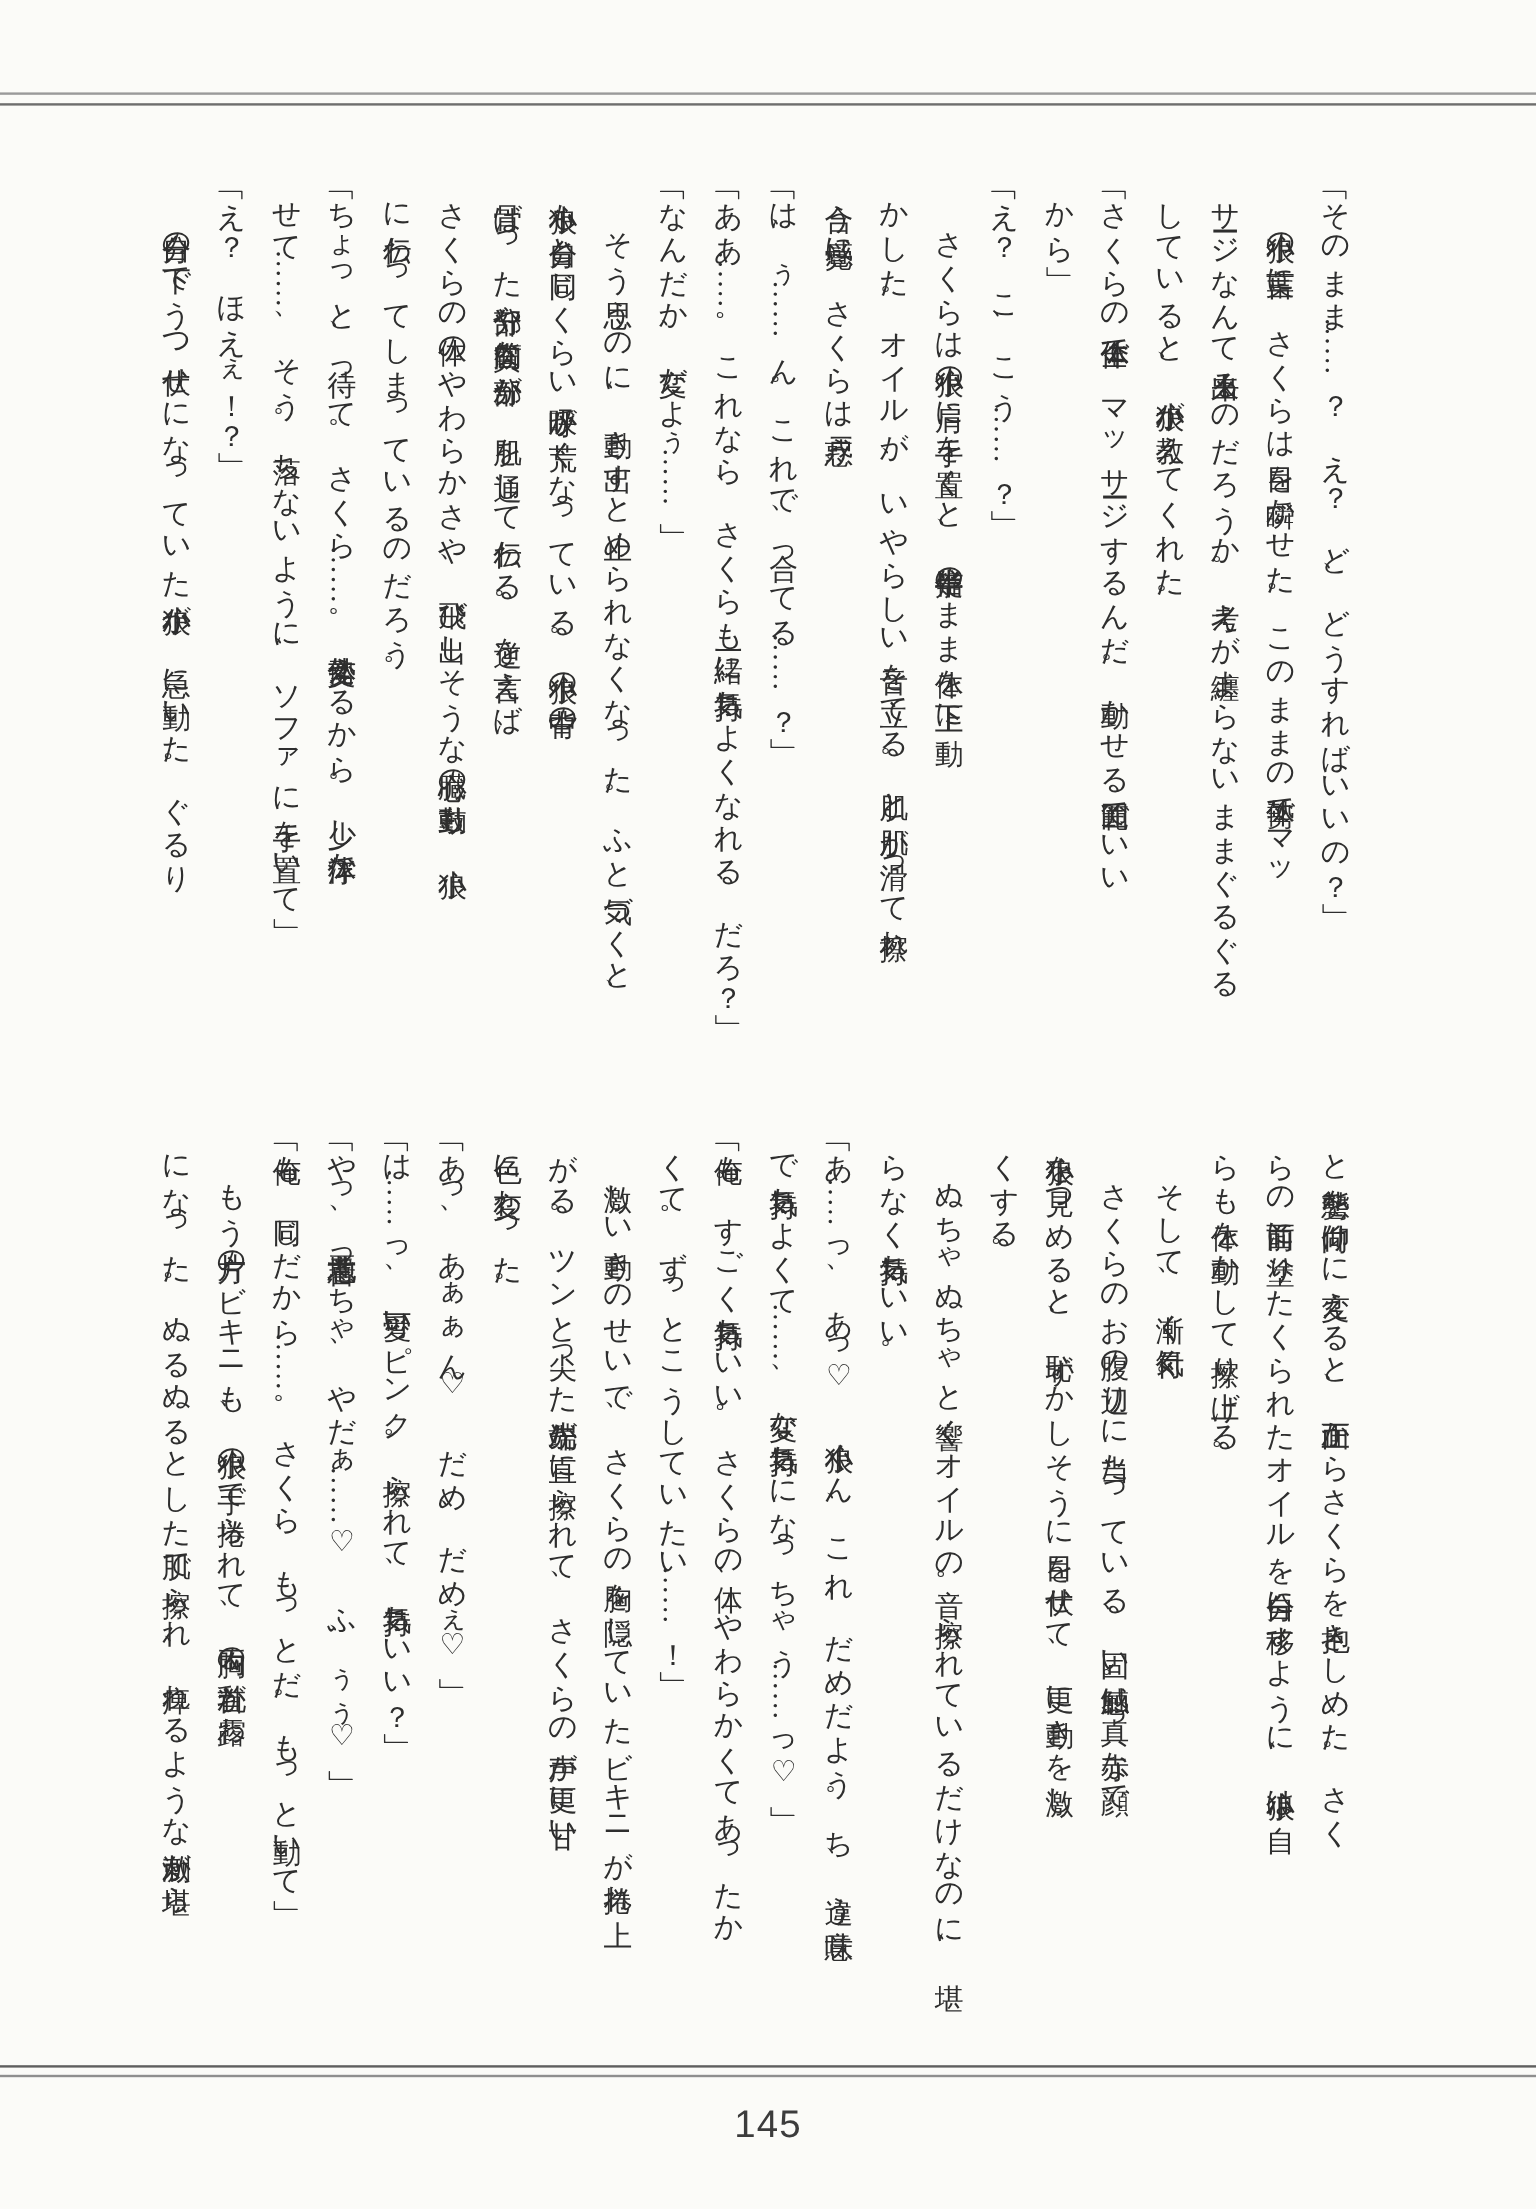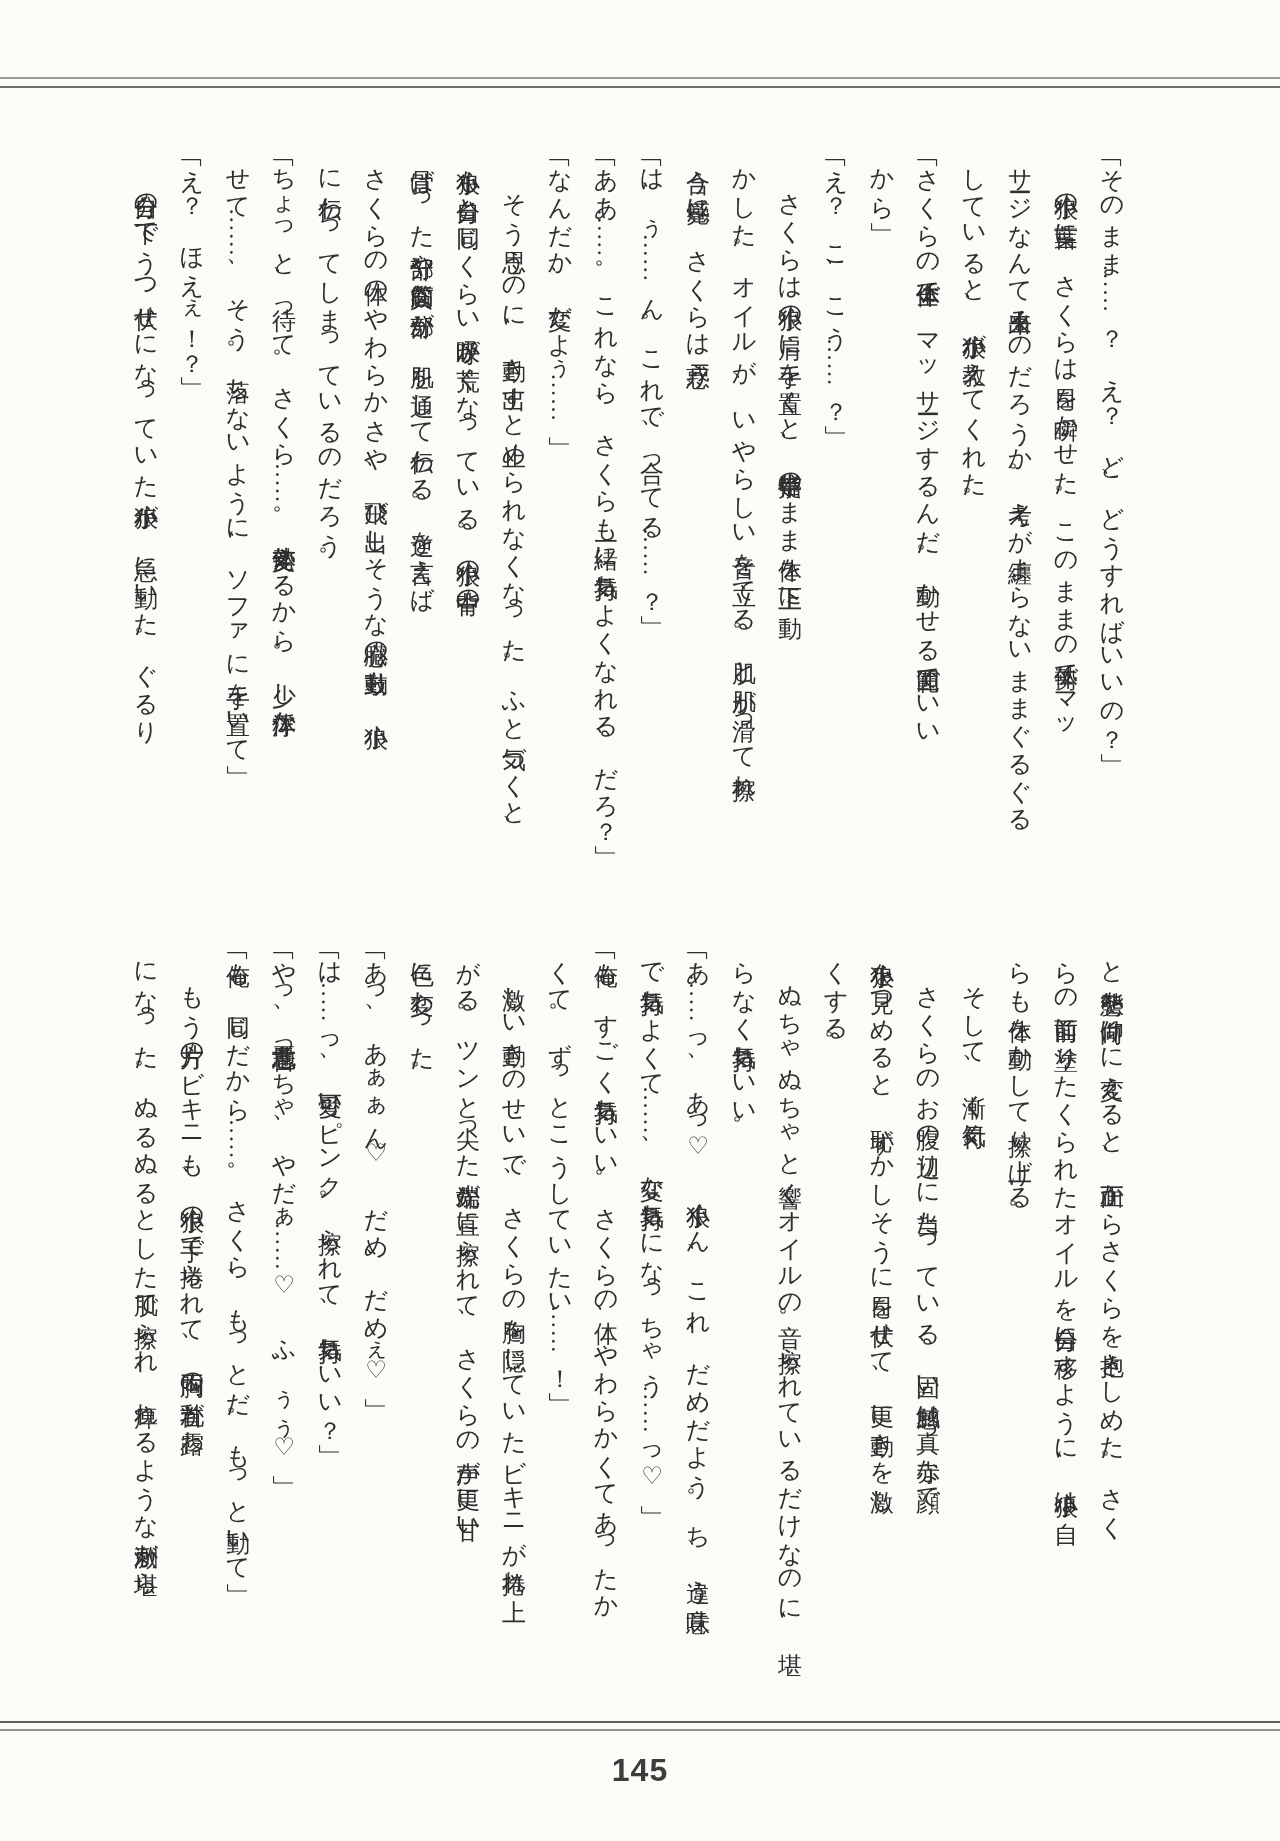--- a/index.html
+++ b/index.html
@@ -52,21 +52,20 @@
   .page-number {
     position: absolute;
     top: 1752px;
     left: 0;
     width: 1280px;
     text-align: center;
     font-family: "Liberation Sans", sans-serif;
     font-size: 32px;
     color: #3c3c3c;
     letter-spacing: 1px;
-    font-weight: bold;
   }
 </style>
 </head>
 <body>
 
 <div class="page">
 
   <div class="rule rule-top-1"></div>
   <div class="rule rule-top-2"></div>
 

